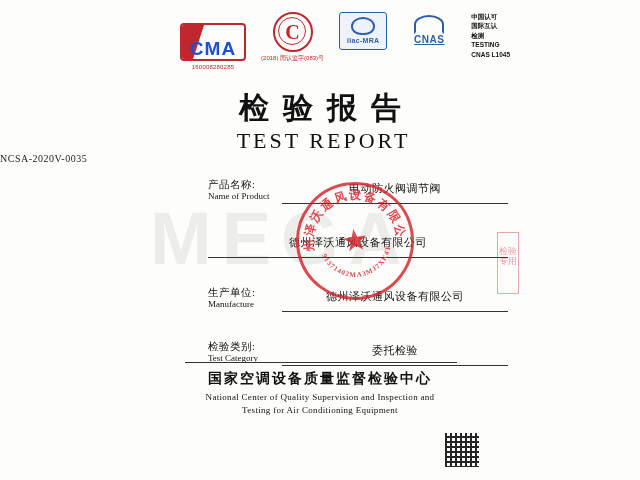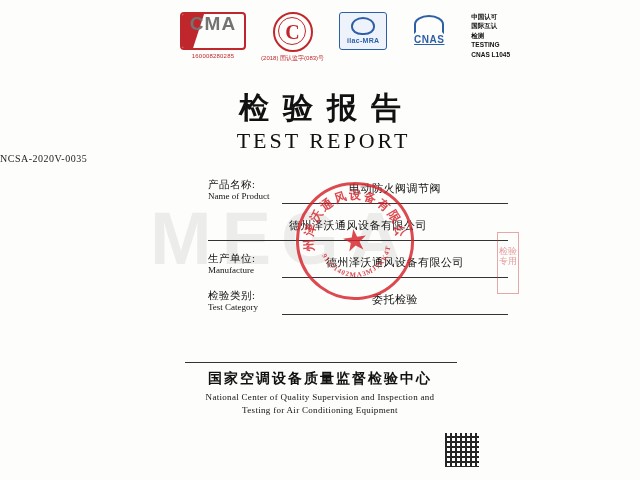--- a/index.html
+++ b/index.html
@@ -42,30 +42,31 @@
     align-items: center;
     line-height: 1.05;
   }
 
   
   .cma-box {
     width: 62px;
     height: 34px;
     border: 2px solid #c0272d;
     border-radius: 4px;
-    color: #737373;
+    color: #1d4ed8;
     font-family: "Liberation Sans", sans-serif;
     font-weight: bold;
     font-size: 19px;
     letter-spacing: 1px;
     display: flex;
-    align-items: flex-start;
+    align-items: flex-end;
     justify-content: center;
     position: relative;
     overflow: hidden;
+    margin-top: 11px;
   }
   .cma-box::before {
     content: "";
     position: absolute;
     left: -6px; top: -6px;
     width: 22px; height: 46px;
     background: #c0272d;
     transform: rotate(18deg);
   }
   .cma-box span { position: relative; z-index: 2; }
@@ -216,21 +217,21 @@
   
   .fields {
     position: absolute;
     top: 178px;
     left: 208px;
     width: 300px;
   }
   .field-row {
     display: flex;
     align-items: flex-start;
-    margin-bottom: 11px;
+    margin-bottom: 28px;
     position: relative;
   }
   .field-label {
     width: 74px;
     flex: 0 0 74px;
     line-height: 1.25;
   }
   .label-cn {
     font-size: 10.5px;
     color: #111;

